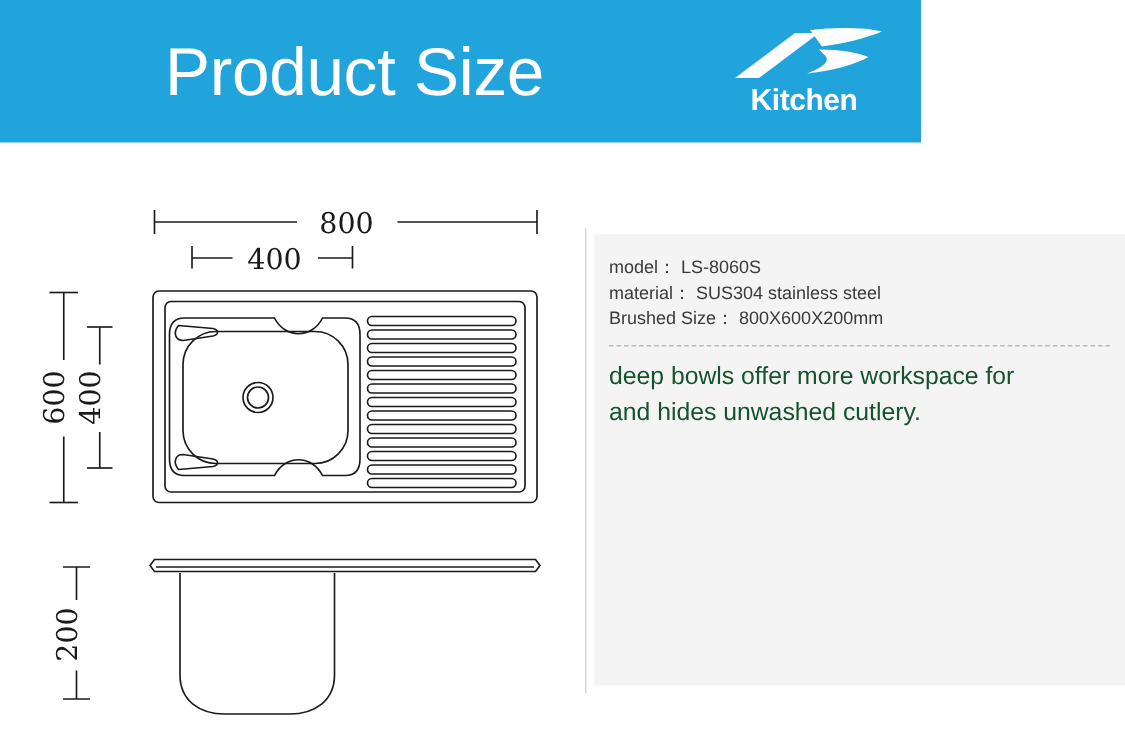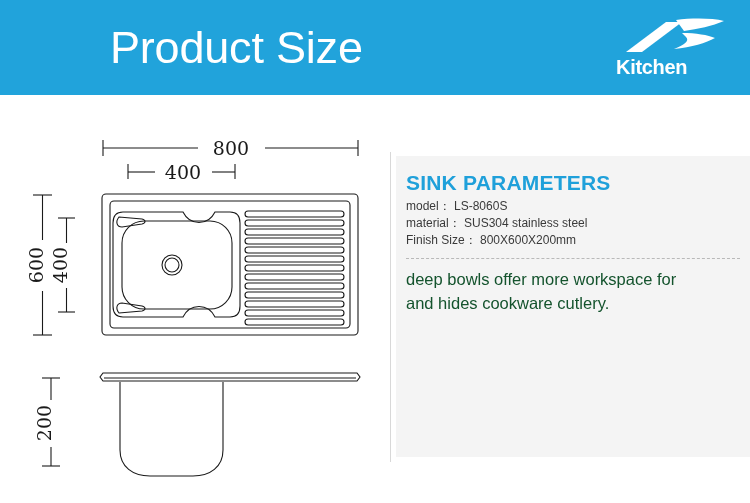--- a/index.html
+++ b/index.html
@@ -13,21 +13,21 @@
     position: relative;
     overflow: hidden;
     font-family: "Liberation Sans", sans-serif;
     -webkit-font-smoothing: antialiased;
   }
 
   
   #header {
     position: absolute;
     left: 0; top: 0;
-    width: 750px; height: 95px;
+    width: 614px; height: 95px;
     background: #21A3DB;
   }
   #header-title {
     position: absolute;
     left: 110px;
     top: 50%;
     transform: translateY(-50%);
     color: #ffffff;
     font-size: 45px;
     font-weight: 400;
@@ -39,21 +39,21 @@
     right: 22px;
     top: 16px;
     width: 112px;
     height: 64px;
   }
   #brand-mark { display: block; }
   #brand-name {
     position: absolute;
     left: 0; right: 0;
     bottom: 1px;
-    text-align: left;
+    text-align: center;
     color: #ffffff;
     font-size: 20px;
     font-weight: 700;
     letter-spacing: -0.3px;
   }
 
   
   #drawing-panel {
     position: absolute;
     left: 0; top: 95px;
@@ -231,24 +231,23 @@
     <text class="dim-text" x="42.5" y="170" text-anchor="middle" transform="rotate(-90 42.5 170)">600</text>
     <text class="dim-text" x="66.5" y="170" text-anchor="middle" transform="rotate(-90 66.5 170)">400</text>
     <text class="dim-text" x="51" y="328" text-anchor="middle" transform="rotate(-90 51 328)">200</text>
   </svg>
 </div>
 
 <div id="panel-divider"></div>
 
 <div id="spec-panel">
 
-  <div class="spec-heading">SINK PARAMETERS</div>
 
   <div class="spec-line">model： LS-8060S</div>
   <div class="spec-line">material： SUS304 stainless steel</div>
-  <div class="spec-line">Finish Size： 800X600X200mm</div>
+  <div class="spec-line">Brushed Size： 800X600X200mm</div>
 
   <div id="spec-separator"></div>
 
 
   <div class="depth-line">deep bowls offer more workspace for</div>
-  <div class="depth-line">and hides cookware cutlery.</div>
+  <div class="depth-line">and hides unwashed cutlery.</div>
 </div>
 
 </body></html>

